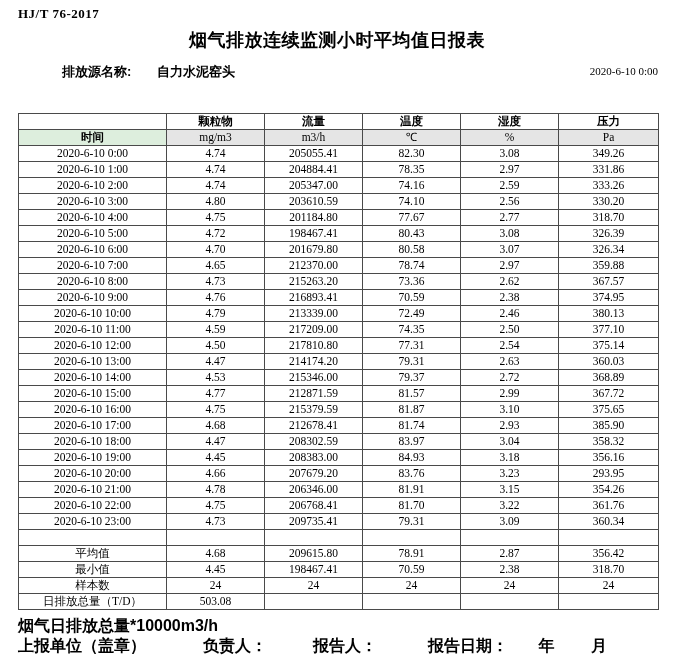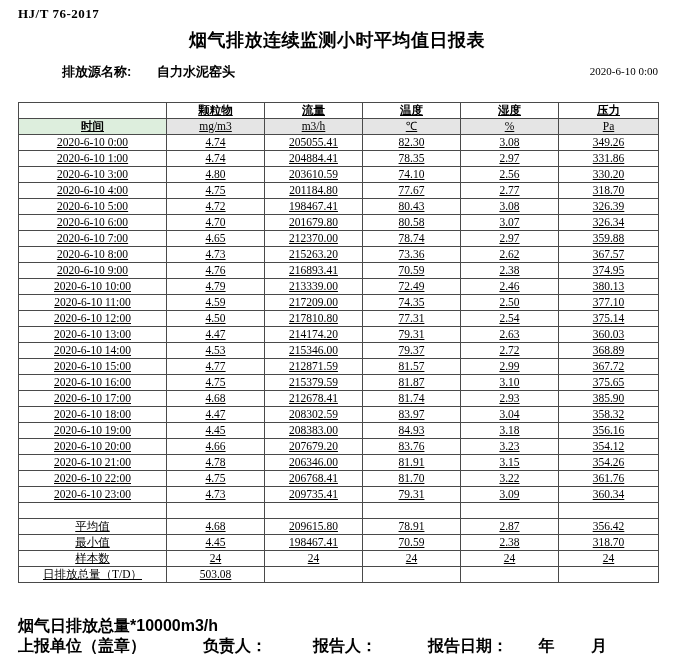--- a/index.html
+++ b/index.html
@@ -51,25 +51,24 @@
   .date-right {
     position: absolute;
     right: 16px;
     top: 65px;
     font-size: 11px;
     font-family: "Liberation Serif", serif;
   }
   table.data {
     position: absolute;
     left: 18px;
-    top: 102px;
+    top: 113px;
     border-collapse: collapse;
     width: 640px;
     table-layout: fixed;
-    text-decoration: underline;
   }
   table.data td {
     border: 1px solid #4a4a4a;
     font-family: "Liberation Serif", serif;
     font-size: 11.5px;
     text-align: center;
     height: 15px;
     padding: 0;
     line-height: 15px;
     white-space: nowrap;
@@ -180,20 +179,28 @@
     </tr>
     <tr>
       <td class="time-cell">2020-6-10 1:00</td>
       <td>4.74</td>
       <td>204884.41</td>
       <td>78.35</td>
       <td>2.97</td>
       <td>331.86</td>
     </tr>
     <tr>
+      <td class="time-cell">2020-6-10 2:00</td>
+      <td>4.74</td>
+      <td>205347.00</td>
+      <td>74.16</td>
+      <td>2.59</td>
+      <td>333.26</td>
+    </tr>
+    <tr>
       <td class="time-cell">2020-6-10 3:00</td>
       <td>4.80</td>
       <td>203610.59</td>
       <td>74.10</td>
       <td>2.56</td>
       <td>330.20</td>
     </tr>
     <tr>
       <td class="time-cell">2020-6-10 4:00</td>
       <td>4.75</td>
@@ -321,21 +328,21 @@
       <td>84.93</td>
       <td>3.18</td>
       <td>356.16</td>
     </tr>
     <tr>
       <td class="time-cell">2020-6-10 20:00</td>
       <td>4.66</td>
       <td>207679.20</td>
       <td>83.76</td>
       <td>3.23</td>
-      <td>354.12</td>
+      <td>293.95</td>
     </tr>
     <tr>
       <td class="time-cell">2020-6-10 21:00</td>
       <td>4.78</td>
       <td>206346.00</td>
       <td>81.91</td>
       <td>3.15</td>
       <td>354.26</td>
     </tr>
     <tr>

